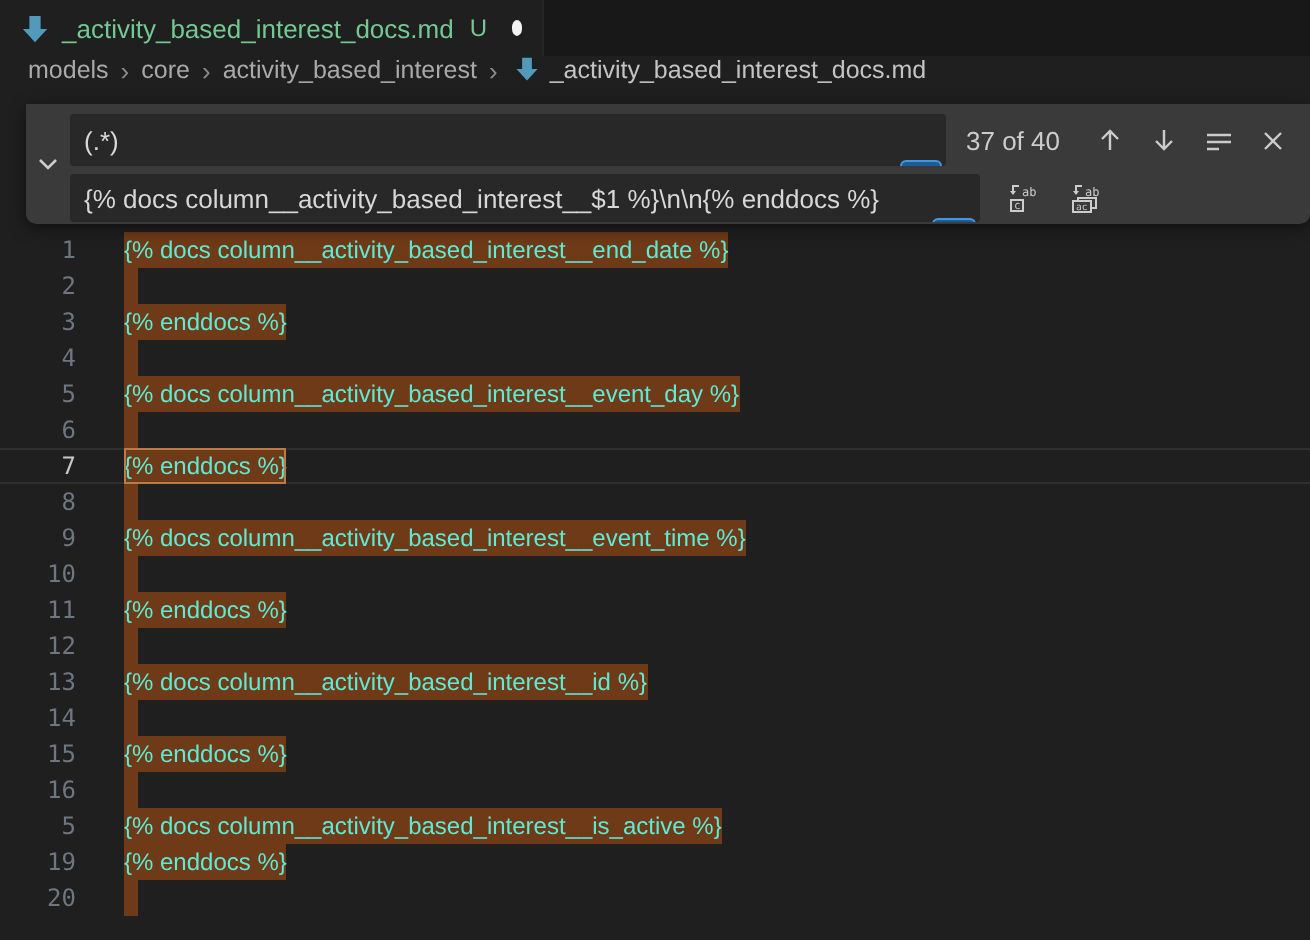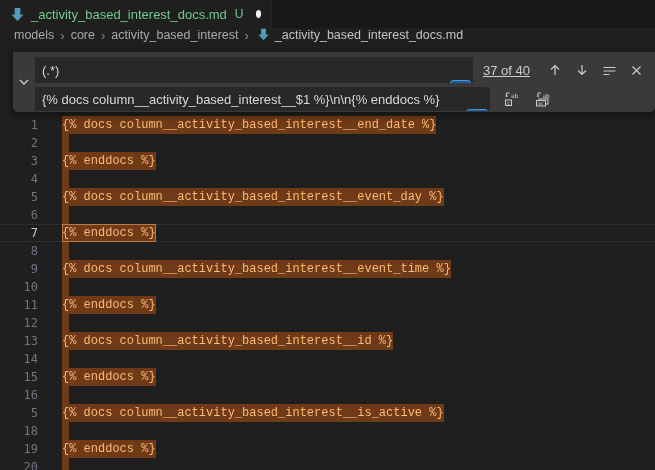--- a/index.html
+++ b/index.html
@@ -37,22 +37,22 @@
   .code-lines { position:absolute; left:0; top:66px; right:0; }
   .code-line { height:18px; display:flex; align-items:stretch; }
   .code-line.current-line { box-shadow: inset 0 1px 0 #2e2e2e, inset 0 -1px 0 #2e2e2e; }
   .line-num {
     width:38px; text-align:right; font-family:"DejaVu Sans Mono", monospace;
     font-size:12px; line-height:18px; color:#6e7681; flex:0 0 auto;
   }
   .current-line .line-num { color:#c6c6c6; }
   .line-gap { width:24px; flex:0 0 auto; }
   .line-content {
-    font-family:Liberation Mono, monospace; font-size:12px; line-height:18px;
-    color:#fdba74; white-space:pre; flex:1 1 auto;
+    font-family:Liberation Sans, sans-serif; font-size:12px; line-height:18px;
+    color:#5eead4; white-space:pre; flex:1 1 auto;
   }
   .hl { display:inline-block; height:18px; background:#6f3a17; }
   .hl-current { outline:1px solid #bc7b44; outline-offset:-1px; }
   .hl-sliver { width:7px; }
 
   
   .find-widget {
     position:absolute; left:13px; top:52px; width:642px; height:60px;
     background:#3a3a3b; border-radius:0 0 5px 5px;
     box-shadow:0 2px 8px rgba(0,0,0,0.5); z-index:20;
@@ -72,21 +72,21 @@
     flex:1 1 auto; font-size:13px; color:#d7d7d7; white-space:nowrap; overflow:hidden;
   }
   .fw-toggles { display:flex; gap:2px; margin-right:2px; flex:0 0 auto;margin-top:40px; }
   .fw-toggle {
     min-width:21px; height:21px; border-radius:3px; display:flex; align-items:center;
     justify-content:center; font-size:12px; color:#c9c9c9; border:1px solid transparent;
     padding:0 2px; cursor:pointer;
   }
   .fw-toggle.active { background:#1e5c94; border-color:#4596e3; color:#ffffff; }
   .ww-inner { border-bottom:1px solid currentColor; line-height:11px; }
-  .fw-count { margin-left:10px; font-size:13px; color:#cccccc; white-space:nowrap; flex:0 0 auto;text-decoration:underline; }
+  .fw-count { margin-left:10px; font-size:13px; color:#cccccc; white-space:nowrap; flex:0 0 auto; }
   .fw-nav { display:flex; gap:5px; margin-left:14px; flex:0 0 auto; }
   .fw-btn {
     width:22px; height:22px; display:flex; align-items:center; justify-content:center;
     color:#cccccc; font-size:15px; border-radius:4px; cursor:pointer;
   }
   .replace-actions { display:flex; gap:9px; margin-left:10px; flex:0 0 auto; }
   .icon-svg { display:block; }
 </style>
 </head>
 <body>
@@ -196,25 +196,20 @@
         <span class="line-num">16</span>
         <span class="line-gap"></span>
         <span class="line-content"><span class="hl hl-sliver"></span></span>
       </div>
       <div class="code-line">
         <span class="line-num">5</span>
         <span class="line-gap"></span>
         <span class="line-content"><span class="hl">{% docs column__activity_based_interest__is_active %}</span></span>
       </div>
       <div class="code-line">
-        <span class="line-num">18</span>
-        <span class="line-gap"></span>
-        <span class="line-content"><span class="hl hl-sliver"></span></span>
-      </div>
-      <div class="code-line">
         <span class="line-num">19</span>
         <span class="line-gap"></span>
         <span class="line-content"><span class="hl">{% enddocs %}</span></span>
       </div>
       <div class="code-line">
         <span class="line-num">20</span>
         <span class="line-gap"></span>
         <span class="line-content"><span class="hl hl-sliver"></span></span>
       </div>
     </div>

